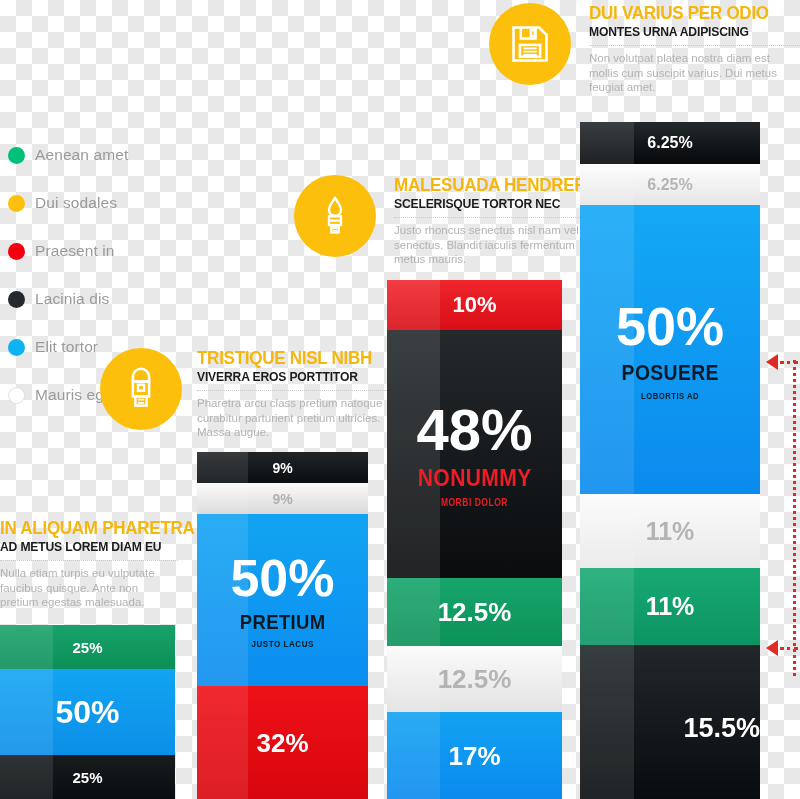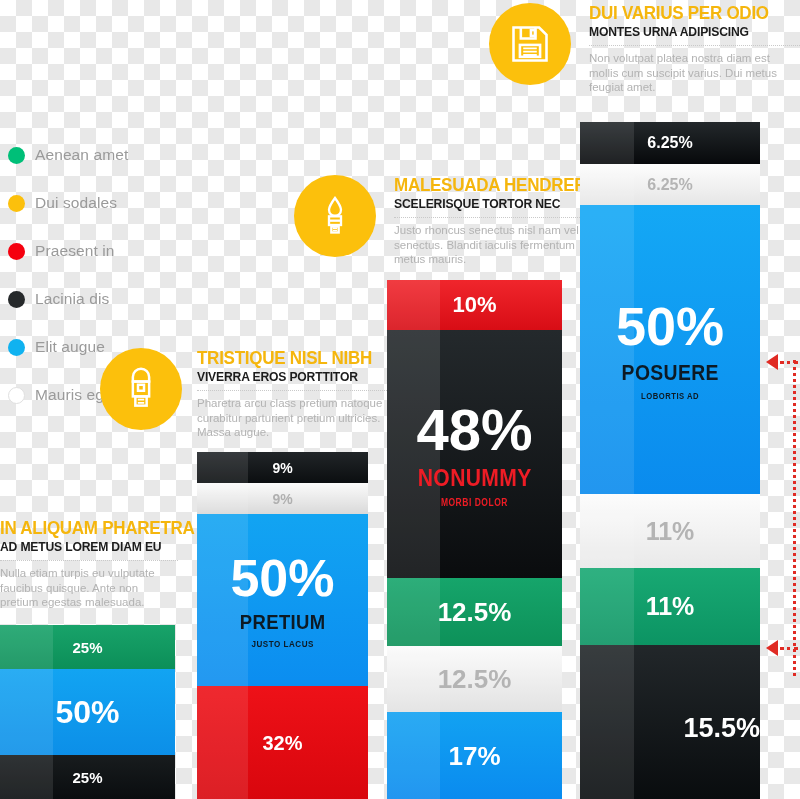--- a/index.html
+++ b/index.html
@@ -65,21 +65,21 @@
   <div class="legend-row">
     <span class="legend-dot" style="background:#f5000f"></span>
     <span class="legend-label">Praesent in</span>
   </div>
   <div class="legend-row">
     <span class="legend-dot" style="background:#26292b"></span>
     <span class="legend-label">Lacinia dis</span>
   </div>
   <div class="legend-row">
     <span class="legend-dot" style="background:#10b2f0"></span>
-    <span class="legend-label">Elit augue</span>
+    <span class="legend-label">Elit tortor</span>
   </div>
   <div class="legend-row">
     <span class="legend-dot" style="background:#ffffff;border:1px solid #e0e0e0;box-sizing:border-box"></span>
     <span class="legend-label">Mauris eget</span>
   </div>
 </div>
 
 <div class="info" style="left:489px;top:3px;">
   <div class="info-circle" style="left:0;top:0;width:82px;height:82px;">
     <svg width="44" height="44" viewBox="0 0 24 24" fill="none" stroke="#ffffff" stroke-width="1.4">
@@ -168,21 +168,21 @@
     <span class="seg-val" style="font-size:14px;color:#b0b0b0">9%</span>
   </div>
   <div class="seg" style="height:172px;background:linear-gradient(180deg,#12a4f2,#0b8df0);">
     <span class="glare"></span>
     <span class="seg-val" style="font-size:52px;color:#ffffff">50%</span>
     <span class="seg-name" style="font-size:21px;color:#0d1a24;margin-top:7px">PRETIUM</span>
     <span class="seg-sub" style="font-size:9.5px;color:#0d1a24;margin-top:7px">JUSTO LACUS</span>
   </div>
   <div class="seg" style="height:113px;background:linear-gradient(180deg,#ee1118,#d9060d);">
     <span class="glare"></span>
-    <span class="seg-val" style="font-size:20px;color:#ffffff">32%</span>
+    <span class="seg-val" style="font-size:26px;color:#ffffff">32%</span>
   </div>
 </div>
 
 <div class="bar" style="left:387px;top:280px;width:175px;height:519px;">
   <div class="seg" style="height:50px;background:linear-gradient(180deg,#f0262c,#d80d15);">
     <span class="glare"></span>
     <span class="seg-val" style="font-size:22px;color:#ffffff">10%</span>
   </div>
   <div class="seg" style="height:248px;background:linear-gradient(180deg,#24292c,#0a0c0e);">
     <span class="glare"></span>

